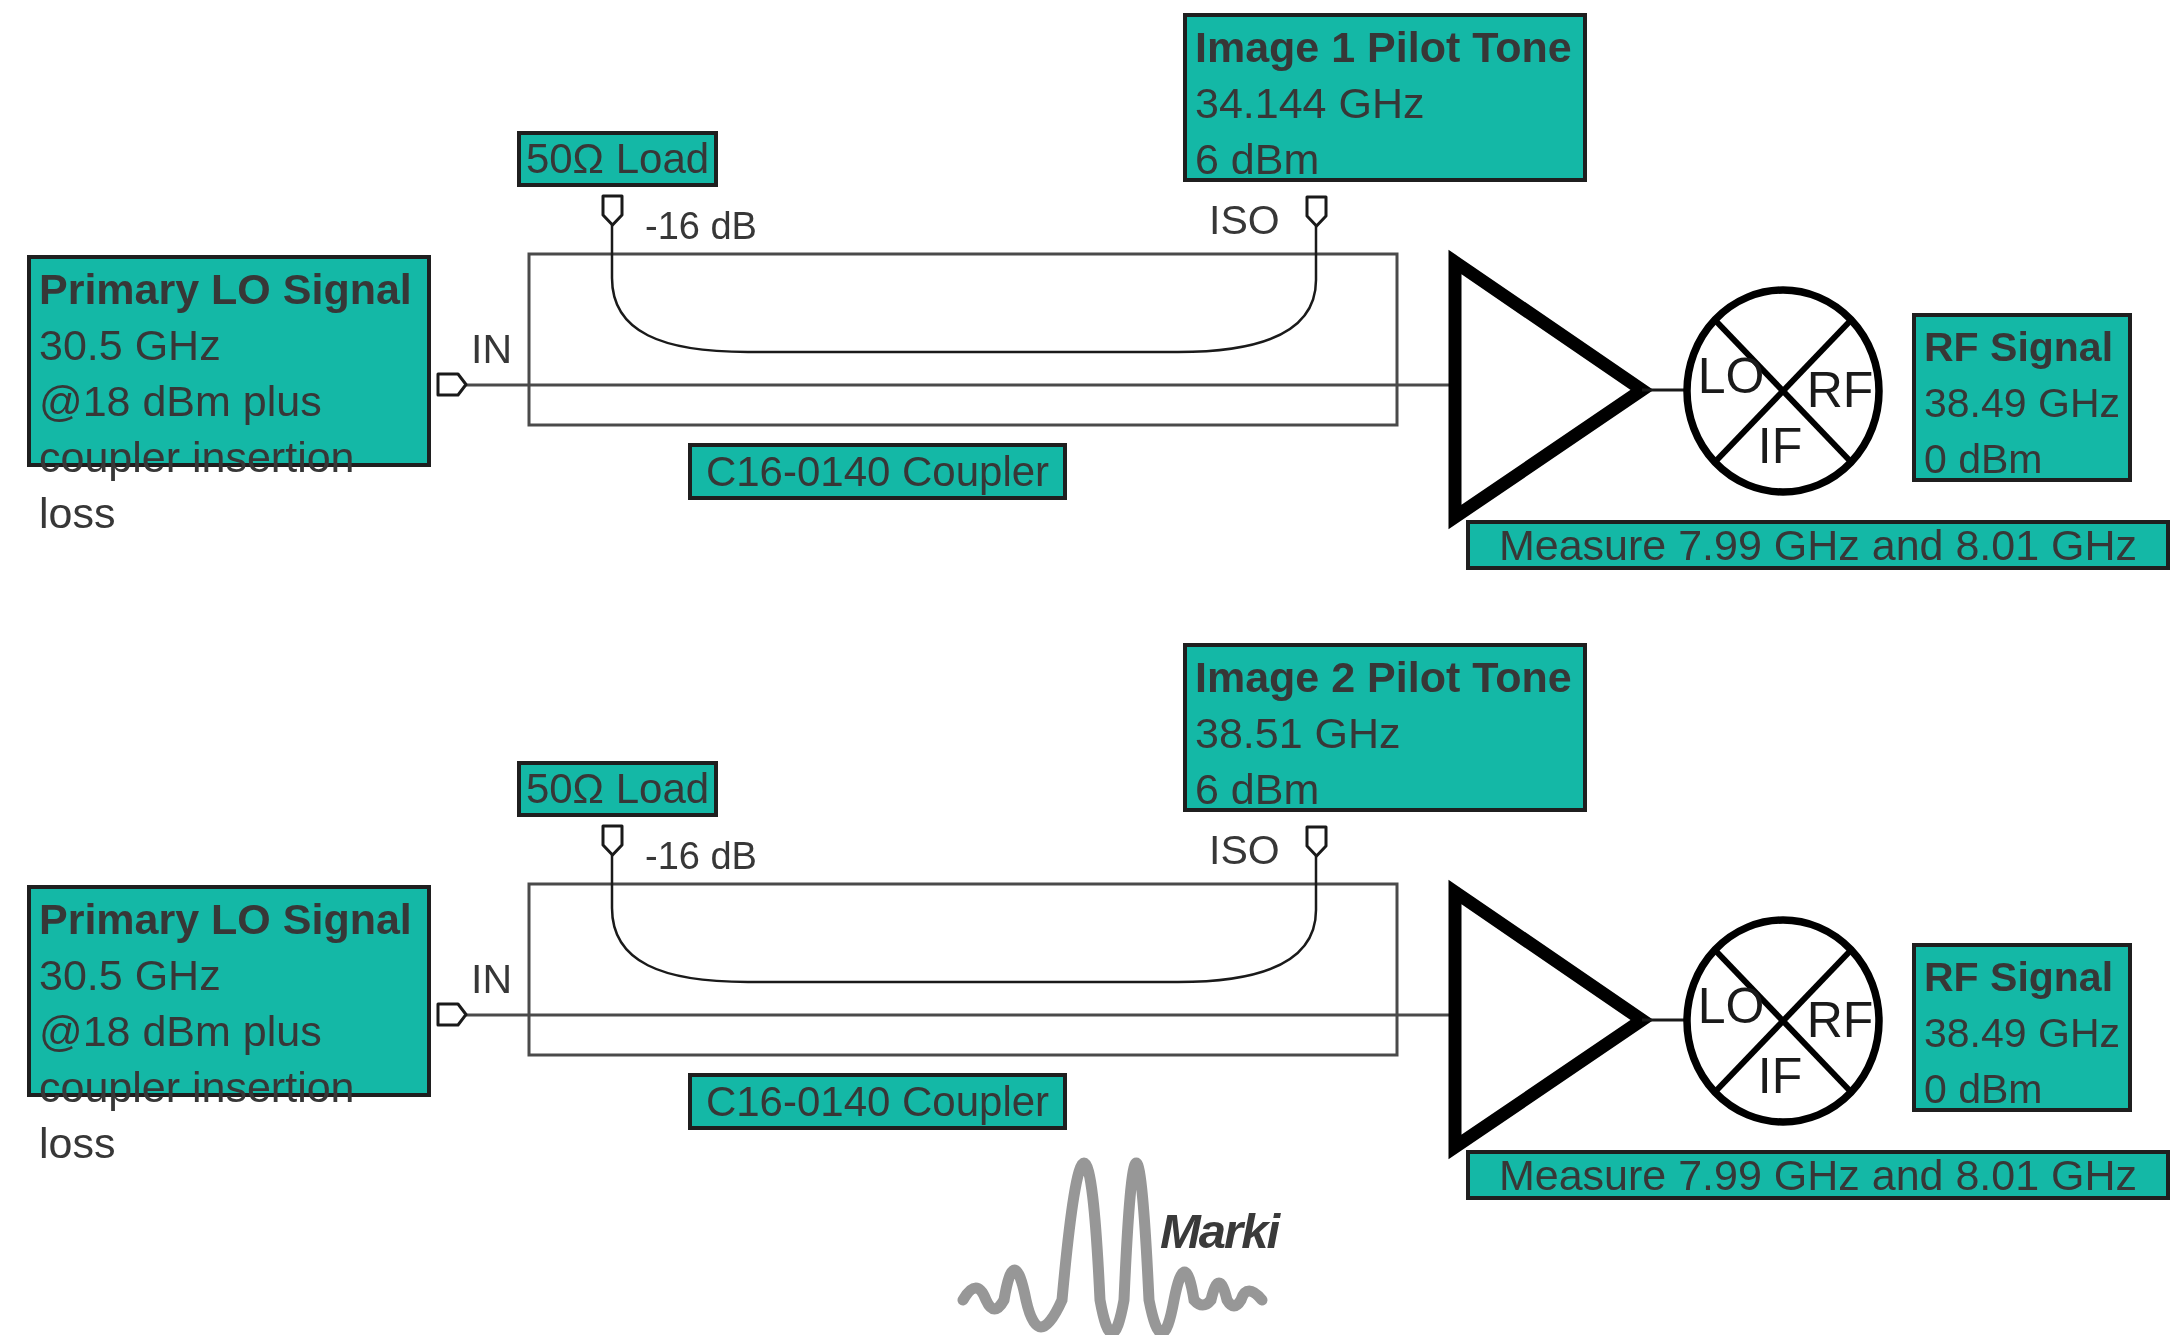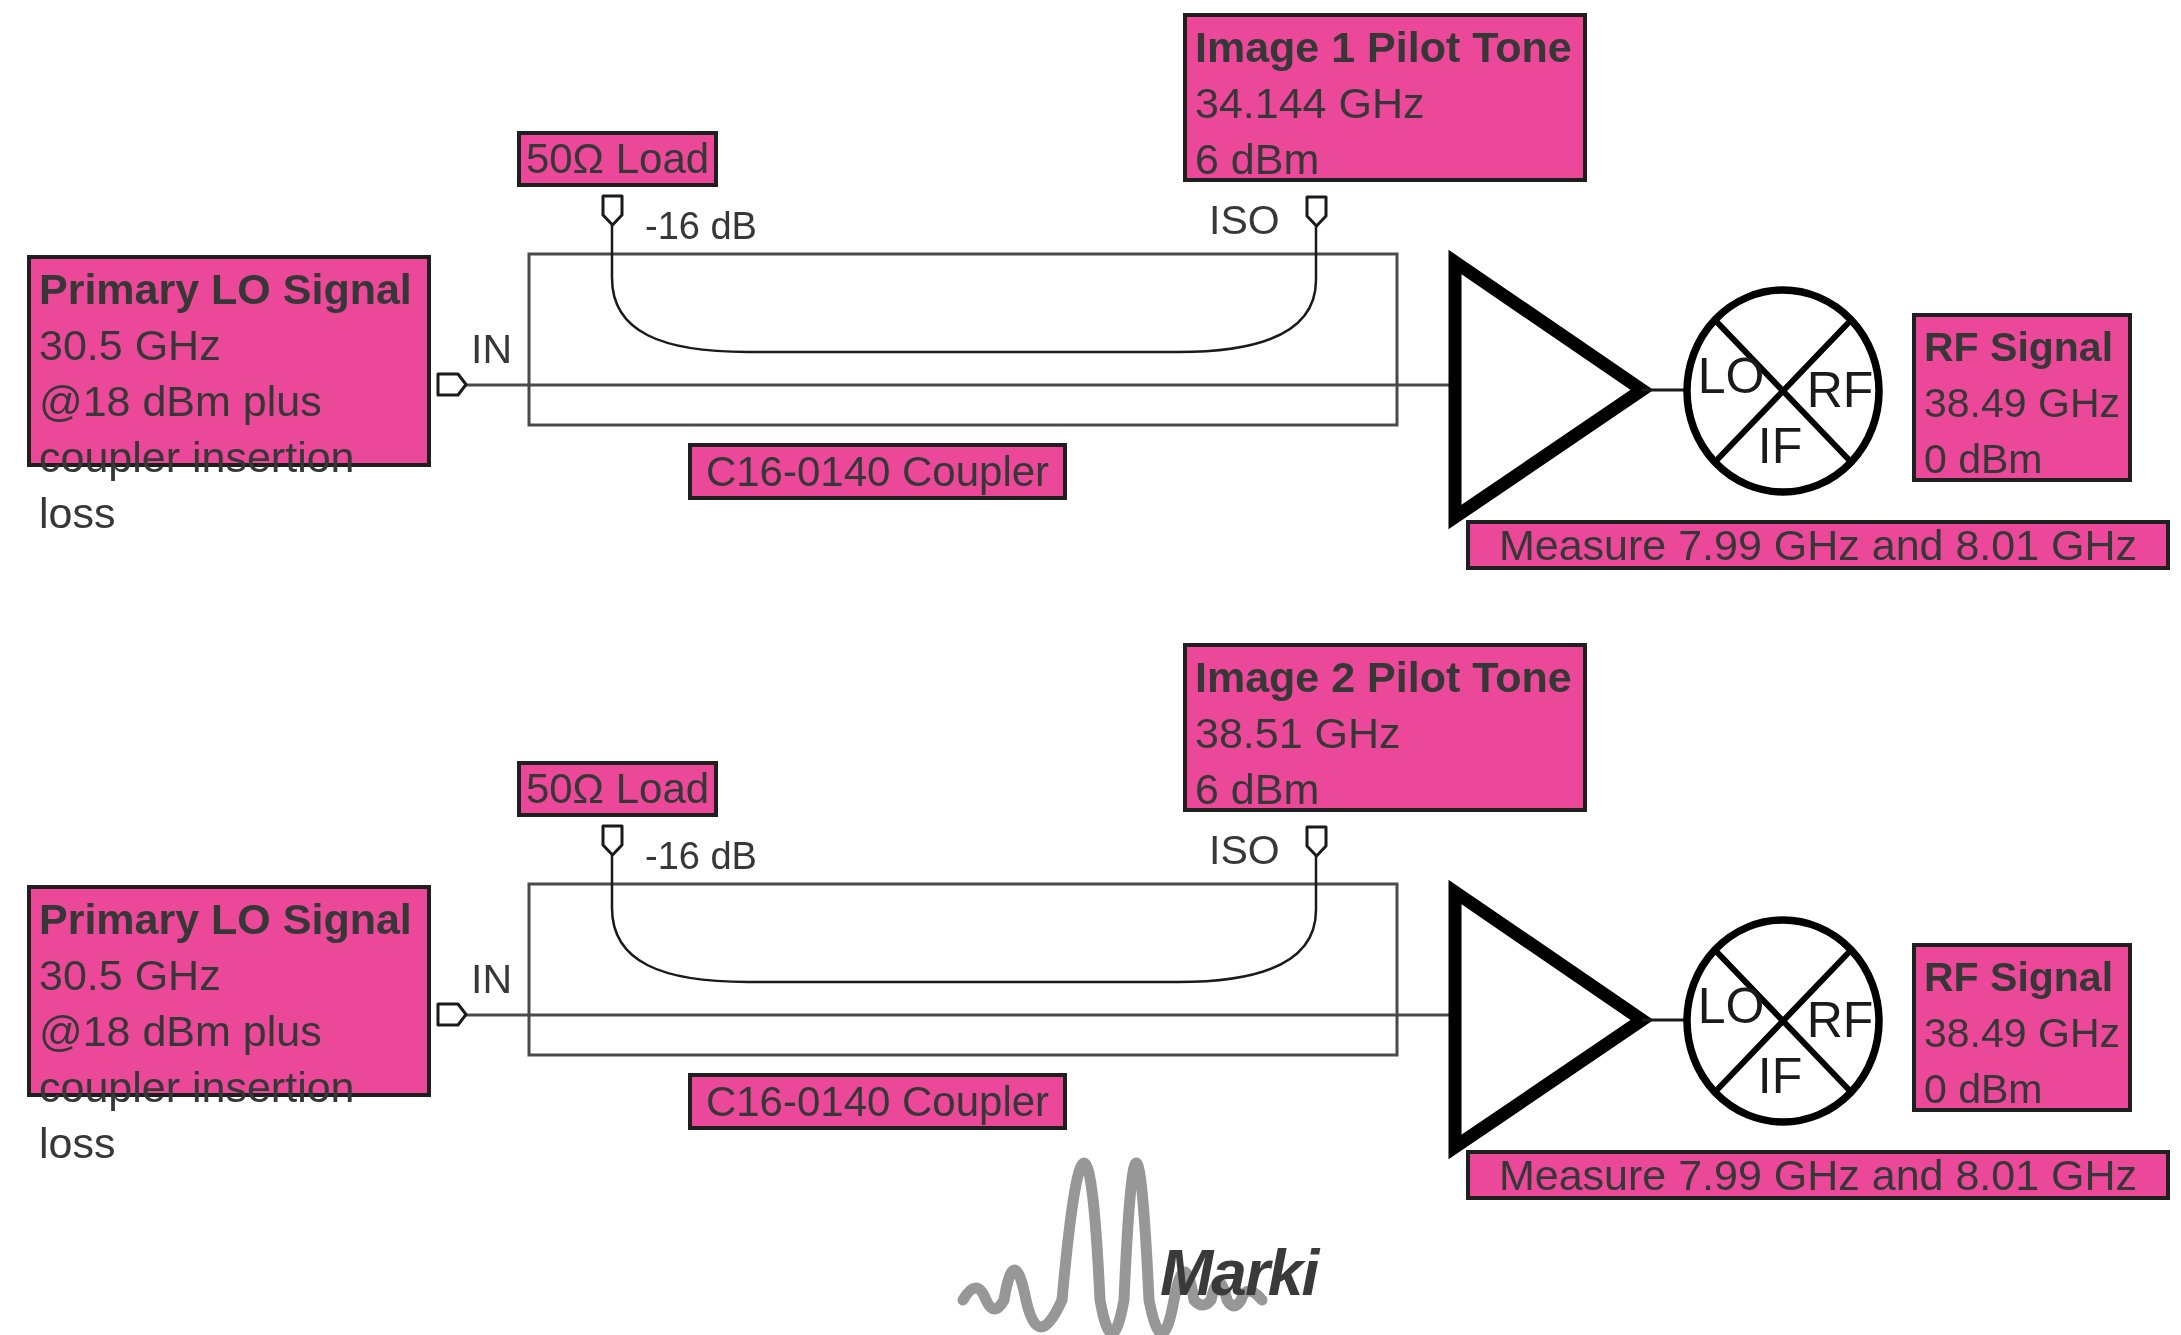--- a/index.html
+++ b/index.html
@@ -21,21 +21,21 @@
   .mixer-circle{fill:#ffffff;stroke:#000000;stroke-width:7.5;}
   .mixer-x{stroke:#000000;stroke-width:6;}
   .logo-wave-path{stroke:#979797;stroke-width:11;fill:none;stroke-linecap:round;}
 
   .diagram{position:absolute;left:0;width:2181px;height:630px;}
   .d1{top:0;}
   .d2{top:630px;}
 
   .tbox{
     position:absolute;
-    background:#ec4899;
+    background:#14b8a6;
     border:4px solid #1f1f1f;
     box-sizing:border-box;
     font-size:43px;
     line-height:56px;
     color:#373737;
     white-space:nowrap;
   }
   .tbox .bold{font-weight:700;}
   .multi{padding:2px 0 0 8px;}
   .center{display:flex;align-items:center;justify-content:center;}
@@ -59,27 +59,26 @@
     transform:translate(-50%,-50%);
     white-space:nowrap;
   }
   .port-lo{left:1731px;top:376px;}
   .port-rf{left:1840px;top:390px;}
   .port-if{left:1780px;top:446px;}
 
   .marki-text{
     position:absolute;
     left:1160px;top:1203px;
-    font-size:64px;
+    font-size:49px;
     font-weight:700;
     font-style:italic;
     color:#3a3a3a;
     letter-spacing:-2px;
     white-space:nowrap;
-    margin-top:33px;
   }
 </style>
 </head>
 <body>
 
 <div id="stage">
 
   <svg id="wires" viewBox="0 0 2181 1335" xmlns="http://www.w3.org/2000/svg" xmlns:xlink="http://www.w3.org/1999/xlink">
     <defs>
       <g id="diag-shapes">

